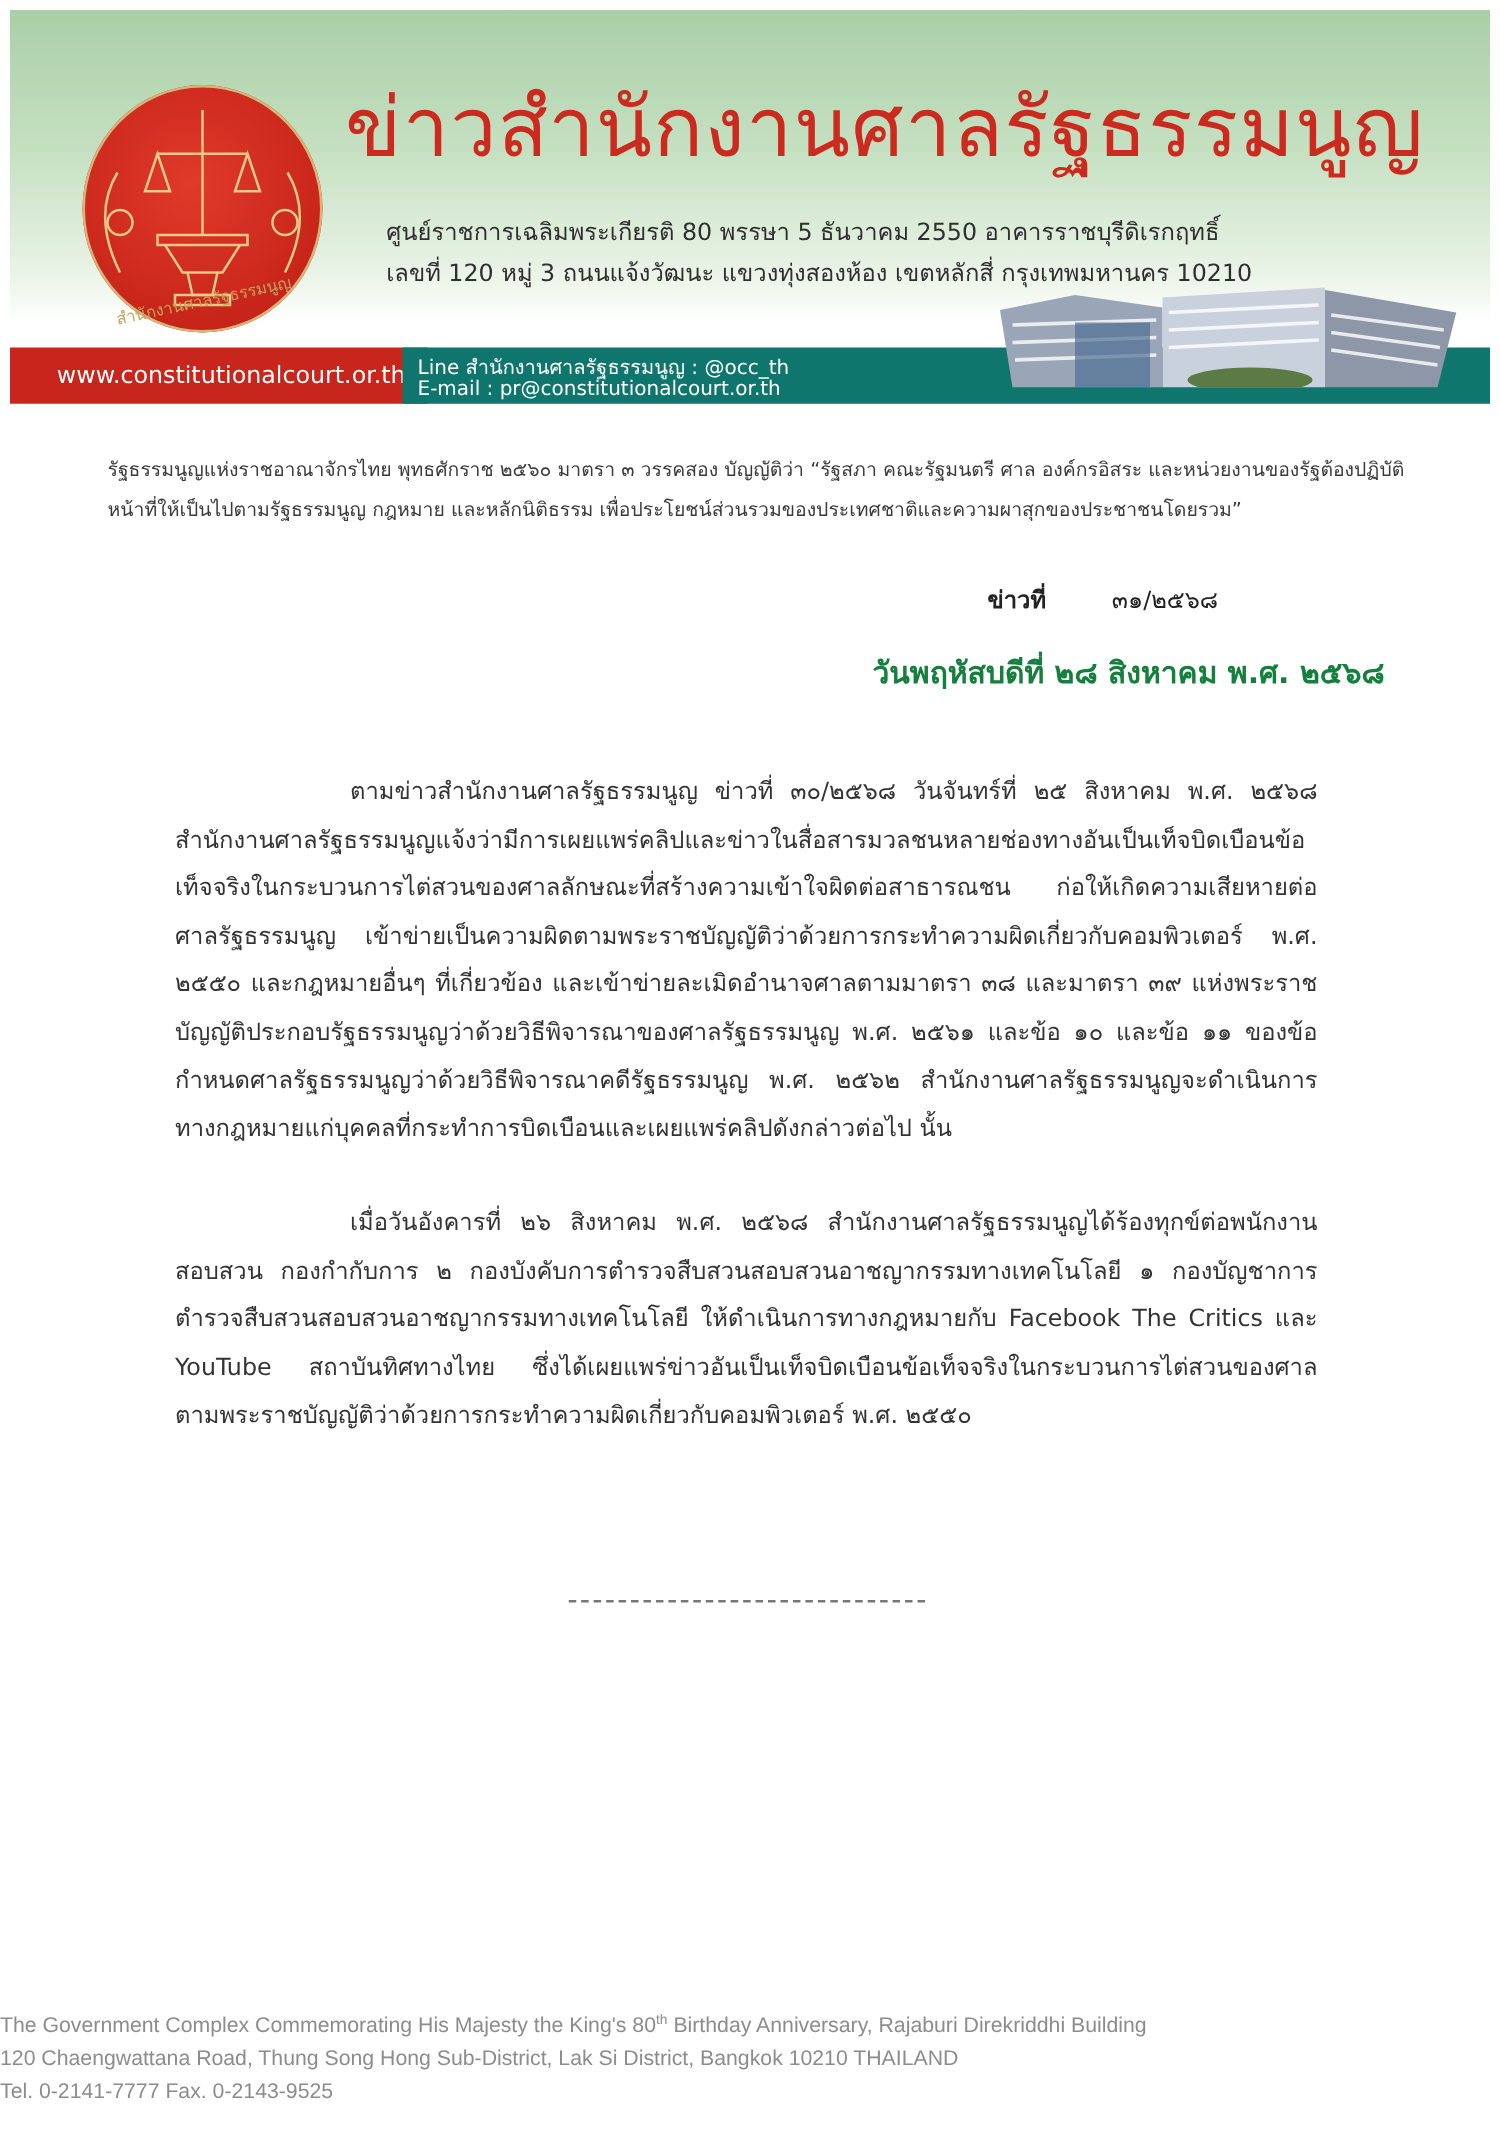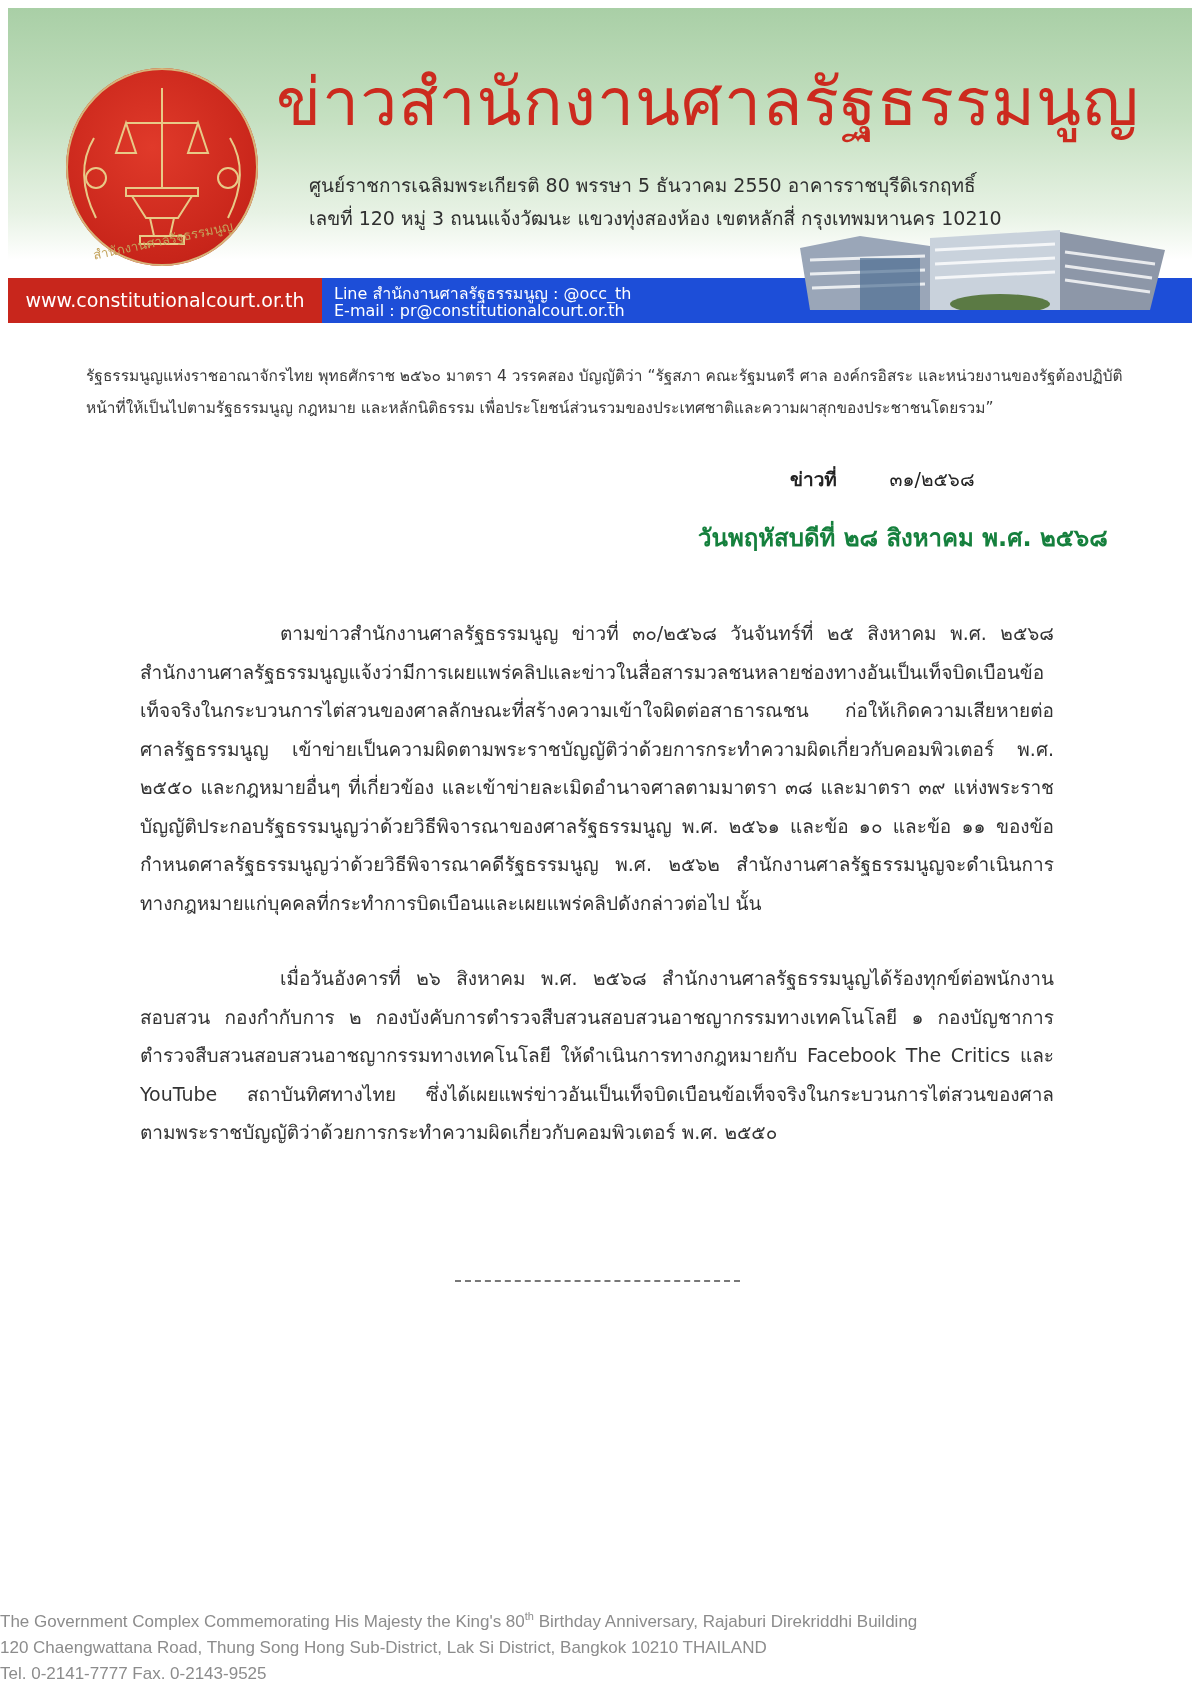--- a/index.html
+++ b/index.html
@@ -25,24 +25,24 @@
     position: absolute; left: 268px; top: 62px; font-size: 66px; color: #cc2a1e; letter-spacing: 1px;
     font-family: "DejaVu Sans", sans-serif; line-height: 1;
   }
   .addr { position: absolute; left: 273px; font-size: 19px; color: #2f2f2f; margin-left: 28px; }
   .addr.l1 { top: 162px; } .addr.l2 { top: 195px; } .addr.l3 { top: 228px; }
   .building {
     position: absolute; left: 800px; top: 228px; width: 370px; height: 82px;
   }
   .bar-left {
     position: absolute; left: 8px; top: 278px; width: 314px; height: 45px; background: #c8261c;
-    color: #fff; font-size: 19px; line-height: 45px; text-align: center;
+    color: #fff; font-size: 19px; line-height: 45px; text-align: center; padding-left: 20px;
   }
   .bar-right {
-    position: absolute; left: 322px; top: 278px; width: 870px; height: 45px; background: #1d4ed8;
+    position: absolute; left: 322px; top: 278px; width: 870px; height: 45px; background: #0f766e;
   }
   .bar-right .contact { position: absolute; left: 12px; color: #ffffff; font-size: 16px; }
   .bar-right .c1 { top: 3px; } .bar-right .c2 { top: 23px; }
   .preamble {
     position: absolute; left: 86px; top: 360px; width: 1040px; font-size: 15.5px; color: #3a3a3a;
     line-height: 32px;
   }
   .news-no { position: absolute; left: 790px; top: 464px; font-size: 19px; font-weight: bold; color: #222; }
   .news-no .val { font-weight: normal; margin-left: 46px; }
   .news-date { position: absolute; left: 698px; top: 518px; font-size: 24px; font-weight: bold; color: #15803d; }
@@ -104,21 +104,21 @@
       <line x1="135" y1="36" x2="255" y2="30"></line>
       <line x1="135" y1="50" x2="255" y2="44"></line>
     <line x1="265" y1="24" x2="355" y2="36"></line>
       <line x1="265" y1="38" x2="352" y2="50"></line>
       <line x1="265" y1="52" x2="350" y2="64"></line>
   </g>
   <rect x="60" y="30" width="60" height="52" fill="#4f6f93" opacity="0.7"></rect>
   <ellipse cx="200" cy="76" rx="50" ry="10" fill="#5b7a44"></ellipse>
 </svg>
 
-<div class="preamble">รัฐธรรมนูญแห่งราชอาณาจักรไทย พุทธศักราช ๒๕๖๐ มาตรา 4 วรรคสอง บัญญัติว่า “รัฐสภา คณะรัฐมนตรี ศาล องค์กรอิสระ และหน่วยงานของรัฐต้องปฏิบัติหน้าที่ให้เป็นไปตามรัฐธรรมนูญ กฎหมาย และหลักนิติธรรม เพื่อประโยชน์ส่วนรวมของประเทศชาติและความผาสุกของประชาชนโดยรวม”</div>
+<div class="preamble">รัฐธรรมนูญแห่งราชอาณาจักรไทย พุทธศักราช ๒๕๖๐ มาตรา ๓ วรรคสอง บัญญัติว่า “รัฐสภา คณะรัฐมนตรี ศาล องค์กรอิสระ และหน่วยงานของรัฐต้องปฏิบัติหน้าที่ให้เป็นไปตามรัฐธรรมนูญ กฎหมาย และหลักนิติธรรม เพื่อประโยชน์ส่วนรวมของประเทศชาติและความผาสุกของประชาชนโดยรวม”</div>
 
 <div class="news-no">
   <span>ข่าวที่</span>
   <span class="val">๓๑/๒๕๖๘</span>
 </div>
 <div class="news-date">วันพฤหัสบดีที่ ๒๘ สิงหาคม พ.ศ. ๒๕๖๘</div>
 
 <div class="para p1">ตามข่าวสำนักงานศาลรัฐธรรมนูญ ข่าวที่ ๓๐/๒๕๖๘ วันจันทร์ที่ ๒๕ สิงหาคม พ.ศ. ๒๕๖๘ สำนักงานศาลรัฐธรรมนูญแจ้งว่ามีการเผยแพร่คลิปและข่าวในสื่อสารมวลชนหลายช่องทางอันเป็นเท็จบิดเบือนข้อเท็จจริงในกระบวนการไต่สวนของศาลลักษณะที่สร้างความเข้าใจผิดต่อสาธารณชน ก่อให้เกิดความเสียหายต่อศาลรัฐธรรมนูญ เข้าข่ายเป็นความผิดตามพระราชบัญญัติว่าด้วยการกระทำความผิดเกี่ยวกับคอมพิวเตอร์ พ.ศ. ๒๕๕๐ และกฎหมายอื่นๆ ที่เกี่ยวข้อง และเข้าข่ายละเมิดอำนาจศาลตามมาตรา ๓๘ และมาตรา ๓๙ แห่งพระราชบัญญัติประกอบรัฐธรรมนูญว่าด้วยวิธีพิจารณาของศาลรัฐธรรมนูญ พ.ศ. ๒๕๖๑ และข้อ ๑๐ และข้อ ๑๑ ของข้อกำหนดศาลรัฐธรรมนูญว่าด้วยวิธีพิจารณาคดีรัฐธรรมนูญ พ.ศ. ๒๕๖๒ สำนักงานศาลรัฐธรรมนูญจะดำเนินการทางกฎหมายแก่บุคคลที่กระทำการบิดเบือนและเผยแพร่คลิปดังกล่าวต่อไป นั้น</div>
 <div class="para p2">เมื่อวันอังคารที่ ๒๖ สิงหาคม พ.ศ. ๒๕๖๘ สำนักงานศาลรัฐธรรมนูญได้ร้องทุกข์ต่อพนักงานสอบสวน กองกำกับการ ๒ กองบังคับการตำรวจสืบสวนสอบสวนอาชญากรรมทางเทคโนโลยี ๑ กองบัญชาการตำรวจสืบสวนสอบสวนอาชญากรรมทางเทคโนโลยี ให้ดำเนินการทางกฎหมายกับ Facebook The Critics และ YouTube สถาบันทิศทางไทย ซึ่งได้เผยแพร่ข่าวอันเป็นเท็จบิดเบือนข้อเท็จจริงในกระบวนการไต่สวนของศาลตามพระราชบัญญัติว่าด้วยการกระทำความผิดเกี่ยวกับคอมพิวเตอร์ พ.ศ. ๒๕๕๐</div>
 

